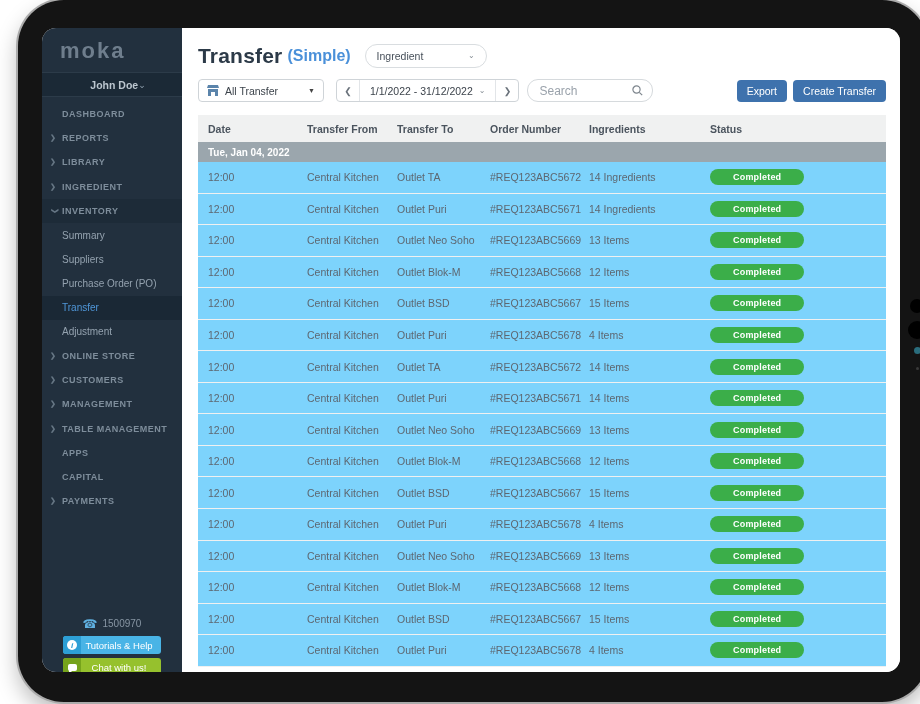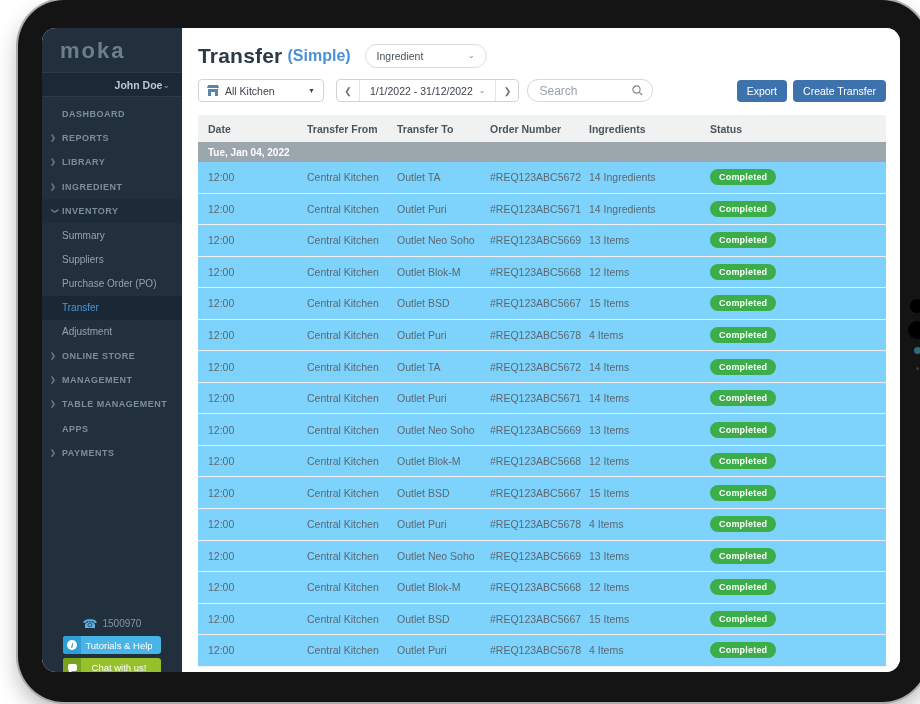--- a/index.html
+++ b/index.html
@@ -22,21 +22,21 @@
   .b-dot.d1{left:892px;top:299px;width:14px;height:14px;background:#000}
   .b-dot.d2{left:890px;top:321px;width:18px;height:18px;background:#000}
   .b-dot.d3{left:896px;top:347px;width:7px;height:7px;background:#2a6d7d}
   .b-dot.d4{left:898px;top:367px;width:3px;height:3px;background:#3a3a3a}
 
   
   .sidebar{width:140px;flex-shrink:0;background:#22303e;display:flex;flex-direction:column;position:relative}
   .logo{padding:11px 0 0 18px;color:#6f7e8d;font-size:22px;font-weight:bold;letter-spacing:2px;line-height:24px}
   .user-bar{
     margin-top:9px;background:#1b2936;border-top:1px solid #2c3b49;border-bottom:1px solid #2c3b49;
-    height:23px;display:flex;align-items:center;justify-content:flex-end;
+    height:23px;display:flex;align-items:center;justify-content:center;
     padding:0 12px 0 24px;color:#bcc6cf;font-size:10.5px;font-weight:bold;cursor:pointer;
   }
   .user-bar .chev-down{color:#8fa0ae;font-size:9px;font-weight:normal}
   .nav{padding-top:5px}
   .nav-item{height:24.2px;display:flex;align-items:center;padding-left:8px;color:#7e8d9b;
     font-size:9px;font-weight:bold;letter-spacing:.5px;cursor:pointer;white-space:nowrap}
   .nav-item .chev{width:12px;font-size:7px;color:#667684;display:inline-block}
   .nav-item .chev.down{transform:rotate(90deg);transform-origin:4px 5px}
   .nav-item.hl{background:#1d2b38}
   .nav-sub{height:24.2px;display:flex;align-items:center;padding-left:20px;color:#94a2af;
@@ -80,21 +80,21 @@
   .filter-actions{margin-left:auto;display:flex;gap:6px}
   .btn-blue{height:22px;background:#3e72ad;color:#fff;font-size:10.5px;border:none;border-radius:4px;
     display:flex;align-items:center;padding:0 10px;cursor:pointer;font-family:"Liberation Sans",sans-serif}
 
   
   .table{margin-top:13px;flex:1;overflow:hidden}
   .t-head,.t-row{display:grid;grid-template-columns:99px 90px 93px 99px 121px 1fr;align-items:center;padding-left:10px}
   .t-head{background:#f0f1f1;height:27px;font-size:10.5px;font-weight:bold;color:#4b545e}
   .group-bar{height:20px;background:#9ba6ad;color:#fff;font-size:10px;font-weight:bold;display:flex;align-items:center;padding-left:10px}
   .t-row{height:30.55px;font-size:10.5px;color:#5d6771;border-bottom:1px solid #f0f0f0;background:#7dd3fc;cursor:pointer}
-  .badge{display:inline-block;background:#3bae49;color:#fff;font-size:9px;font-weight:bold;padding:3px 9px;border-radius:9px;letter-spacing:.2px}
+  .badge{display:inline-block;background:#3bae49;color:#fff;font-size:9px;font-weight:bold;padding:3px 23px;border-radius:9px;letter-spacing:.2px}
 </style>
 </head>
 <body>
 
 <div class="tablet">
   <span class="b-dot d1"></span>
   <span class="b-dot d2"></span>
   <span class="b-dot d3"></span>
   <span class="b-dot d4"></span>
 
@@ -133,29 +133,37 @@
           <div class="nav-sub">Suppliers</div>
           <div class="nav-sub">Purchase Order (PO)</div>
           <div class="nav-sub active">Transfer</div>
           <div class="nav-sub">Adjustment</div>
           <div class="nav-item">
             <span class="chev">❯</span>
             <span>ONLINE STORE</span>
           </div>
           <div class="nav-item">
             <span class="chev">❯</span>
+            <span>CUSTOMERS</span>
+          </div>
+          <div class="nav-item">
+            <span class="chev">❯</span>
             <span>MANAGEMENT</span>
           </div>
           <div class="nav-item">
             <span class="chev">❯</span>
             <span>TABLE MANAGEMENT</span>
           </div>
           <div class="nav-item">
             <span class="chev"></span>
             <span>APPS</span>
+          </div>
+          <div class="nav-item">
+            <span class="chev"></span>
+            <span>CAPITAL</span>
           </div>
           <div class="nav-item">
             <span class="chev">❯</span>
             <span>PAYMENTS</span>
           </div>
         </div>
 
       <div class="side-footer">
         <div class="phone-row">
           <span class="ph">☎</span>
@@ -186,21 +194,21 @@
           <span class="chev-down">⌄</span>
         </div>
       </div>
 
       <div class="filter-row">
         <div class="outlet-select">
           <svg width="12" height="11" viewBox="0 0 12 11">
             <path d="M1 0h10l1 3H0z" fill="#5b84ab"></path>
             <path d="M1 4h10v7H8V7H4v4H1z" fill="#5b84ab"></path>
           </svg>
-          <span>All Kitchen</span>
+          <span>All Transfer</span>
           <span class="tri">▼</span>
         </div>
 
         <div class="date-group">
           <span class="date-arrow">❮</span>
           <span class="date-text">
             <span>1/1/2022 - 31/12/2022</span>
             <span class="chev-down">⌄</span>
           </span>
           <span class="date-arrow">❯</span>

